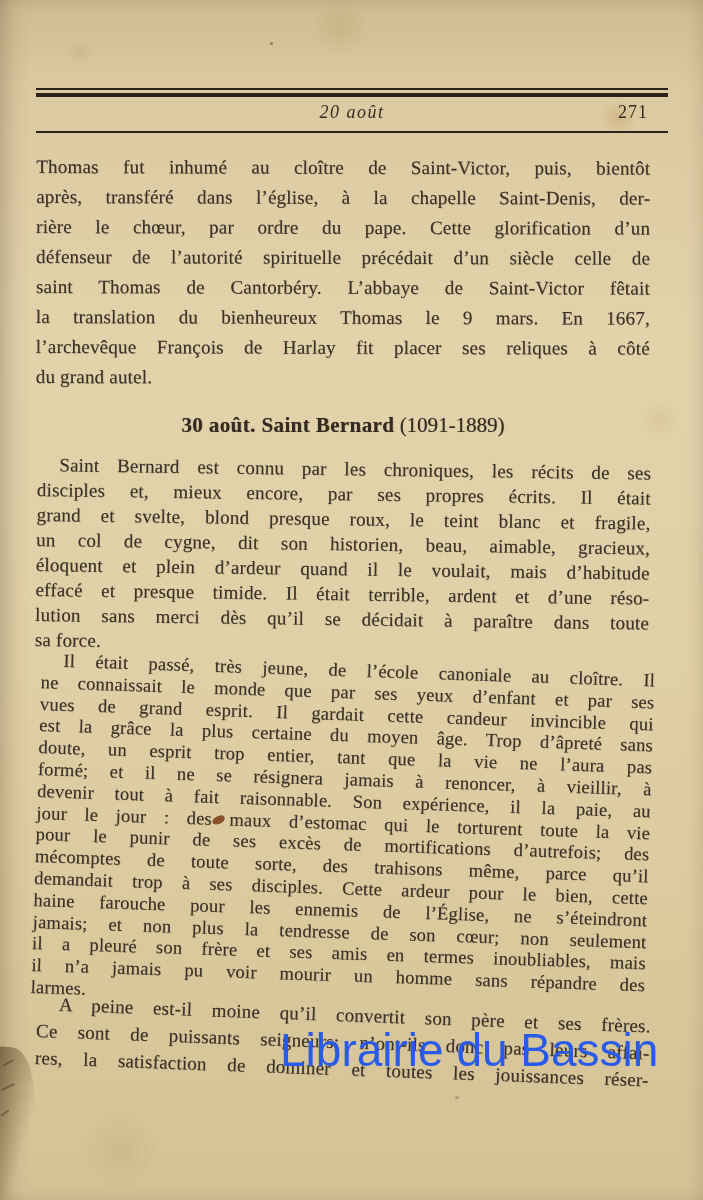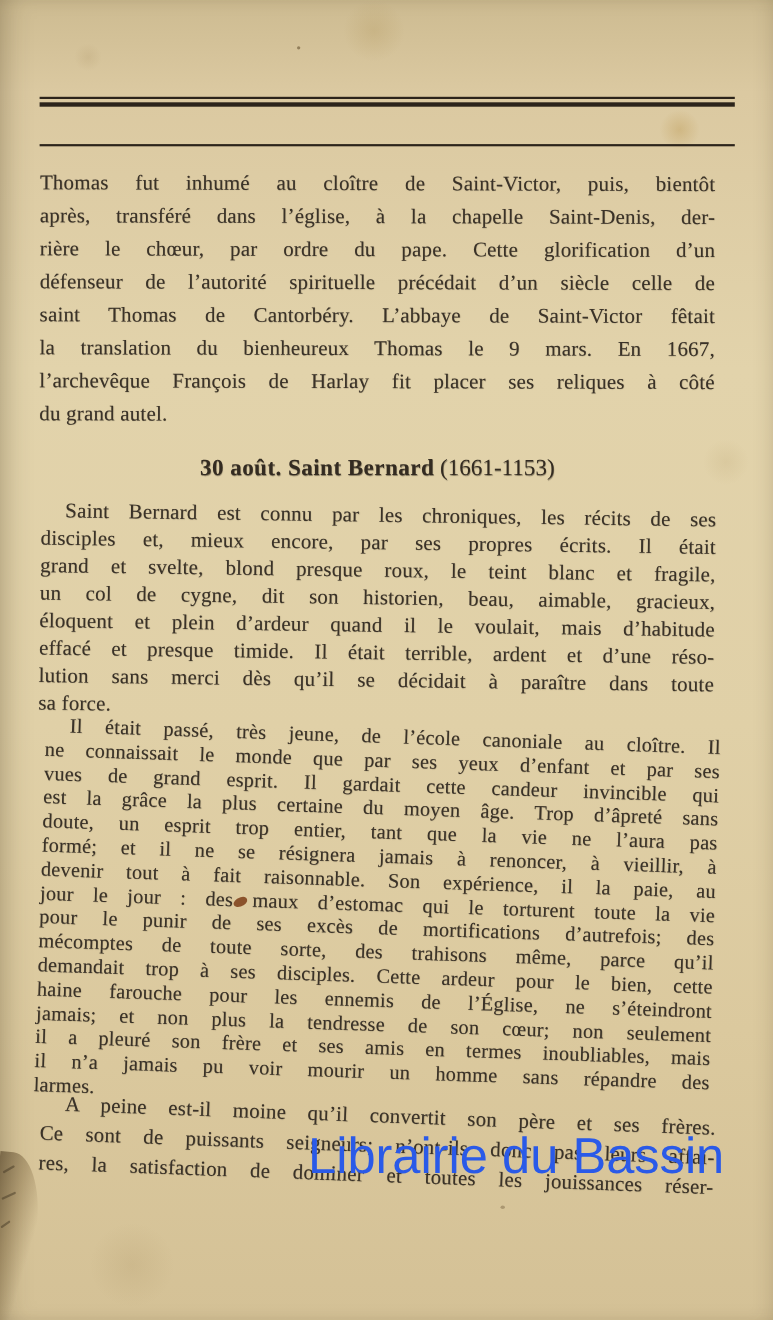--- a/index.html
+++ b/index.html
@@ -78,36 +78,40 @@
   .cm3{left:0px;top:1112px;width:10px;height:2px;transform:rotate(-35deg);}
 </style>
 </head>
 <body>
 
 <div class="page">
 
   <div class="rule-thin-top"></div>
   <div class="rule-thick"></div>
 
+  <div class="runhead">
+    <div class="rtitle">20 août</div>
+    <div class="pnum">271</div>
+  </div>
 
   <div class="rule-under"></div>
 
   <div class="textcol p1">
       <div class="line">Thomas fut inhumé au cloître de Saint-Victor, puis, bientôt</div>
       <div class="line">après, transféré dans l’église, à la chapelle Saint-Denis, der-</div>
       <div class="line">rière le chœur, par ordre du pape. Cette glorification d’un</div>
       <div class="line">défenseur de l’autorité spirituelle précédait d’un siècle celle de</div>
       <div class="line">saint Thomas de Cantorbéry. L’abbaye de Saint-Victor fêtait</div>
       <div class="line">la translation du bienheureux Thomas le 9 mars. En 1667,</div>
       <div class="line">l’archevêque François de Harlay fit placer ses reliques à côté</div>
       <div class="line flush">du grand autel.</div>
     </div>
 
 
-  <div class="heading"><span class="hb">30 août. Saint Bernard</span><span class="hd"> (1661-1153)</span></div>
+  <div class="heading"><span class="hb">30 août. Saint Bernard</span><span class="hd"> (1091-1889)</span></div>
 
   <div class="textcol p2">
       <div class="line indent">Saint Bernard est connu par les chroniques, les récits de ses</div>
       <div class="line">disciples et, mieux encore, par ses propres écrits. Il était</div>
       <div class="line">grand et svelte, blond presque roux, le teint blanc et fragile,</div>
       <div class="line">un col de cygne, dit son historien, beau, aimable, gracieux,</div>
       <div class="line">éloquent et plein d’ardeur quand il le voulait, mais d’habitude</div>
       <div class="line">effacé et presque timide. Il était terrible, ardent et d’une réso-</div>
       <div class="line">lution sans merci dès qu’il se décidait à paraître dans toute</div>
       <div class="line flush">sa force.</div>

